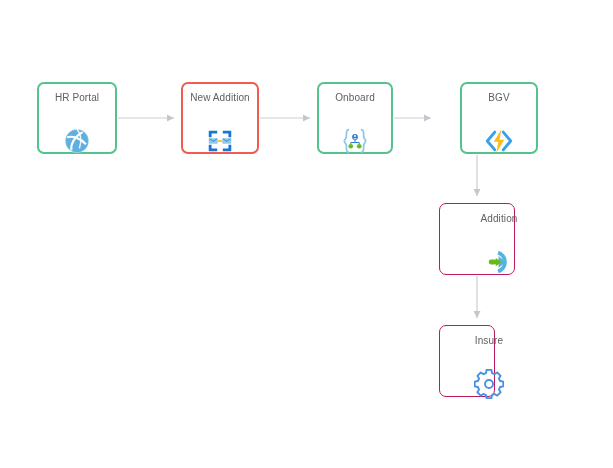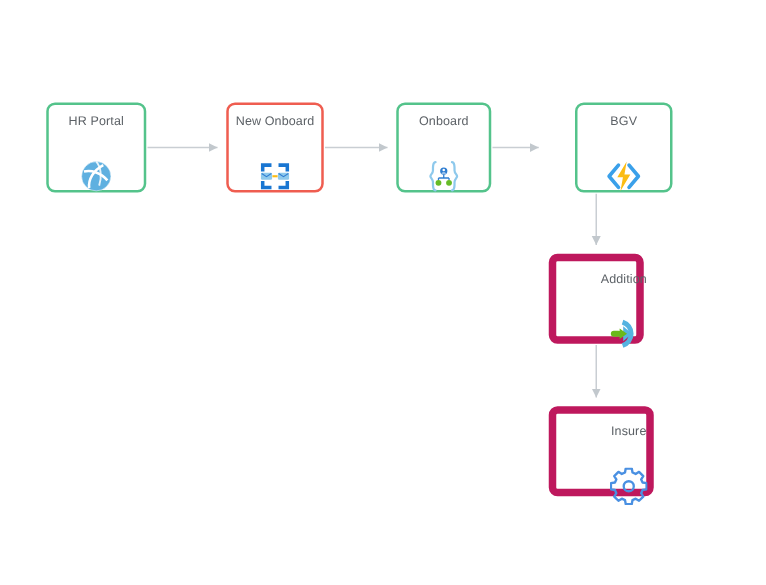--- a/index.html
+++ b/index.html
@@ -33,21 +33,21 @@
     background: #ffffff;
     border-radius: 7px;
     display: flex;
     flex-direction: column;
     align-items: center;
     cursor: pointer;
     gap: 15px;
   }
   .node.green  { border: 2px solid #54c38b; }
   .node.red    { border: 2px solid #ef5d50; }
-  .node.gray   { border: 6px solid #be185d; padding-left: 44px; }
+  .node.gray   { border: 1px solid #be185d; padding-left: 44px; }
   .node-label {
     font-size: 10px;
     line-height: 12px;
     color: #5c6166;
     margin-top: 8px;
     letter-spacing: .1px;
     white-space: nowrap;
     user-select: none;
   }
   .node-icon {
@@ -99,21 +99,21 @@
         <circle cx="16" cy="16" r="12.5" fill="#5fb0e0"></circle>
         <path d="M5.5 12 C12 10.5, 20 13, 25.5 19.5" stroke="#ffffff" stroke-width="2.2" fill="none"></path>
         <path d="M10 26 C9 19, 13.5 11, 22 6.5" stroke="#ffffff" stroke-width="2.2" fill="none"></path>
         <path d="M16 3.5 C20 8, 21 16, 18.5 24" stroke="#ffffff" stroke-width="1.6" fill="none" opacity="0.85"></path>
         <circle cx="16" cy="16" r="12.5" fill="none" stroke="#ffffff" stroke-width="0.8" opacity="0.5"></circle>
       </svg>
     </div>
   </div>
 
   <div class="node red" style="left:181px; top:82px; width:78px; height:72px;">
-    <div class="node-label">New Onboard</div>
+    <div class="node-label">New Addition</div>
     <div class="node-icon">
       <svg width="30" height="30" viewBox="0 0 32 32">
         <path d="M4 12 L4 5 L13 5 L13 8 L7 8 L7 12 Z" fill="#1976d2"></path>
         <path d="M28 12 L28 5 L19 5 L19 8 L25 8 L25 12 Z" fill="#1976d2"></path>
         <path d="M4 20 L4 27 L13 27 L13 24 L7 24 L7 20 Z" fill="#1976d2"></path>
         <path d="M28 20 L28 27 L19 27 L19 24 L25 24 L25 20 Z" fill="#1976d2"></path>
         <rect x="4" y="13" width="9.5" height="6" rx="1" fill="#8ec9ec"></rect>
         <rect x="18.5" y="13" width="9.5" height="6" rx="1" fill="#8ec9ec"></rect>
         <path d="M4.6 13.6 L8.75 16.3 L12.9 13.6" stroke="#2f7dd1" stroke-width="0.9" fill="none"></path>
         <path d="M19.1 13.6 L23.25 16.3 L27.4 13.6" stroke="#2f7dd1" stroke-width="0.9" fill="none"></path>
@@ -154,21 +154,21 @@
     <div class="node-icon">
       <svg width="30" height="30" viewBox="0 0 32 32">
         <path d="M15 6 A10.5 10.5 0 0 1 15 26" stroke="#55b3e0" stroke-width="4.2" fill="none" stroke-linecap="butt"></path>
         <path d="M15.5 9.5 L23 16 L15.5 22.5 Z" fill="#55b3e0"></path>
         <rect x="5" y="13.4" width="9" height="5.2" rx="2.6" fill="#6ab81b"></rect>
         <path d="M12.5 11.6 L18.8 16 L12.5 20.4 Z" fill="#6ab81b"></path>
       </svg>
     </div>
   </div>
 
-  <div class="node gray" style="left:439px; top:325px; width:84px; height:72px;">
+  <div class="node gray" style="left:439px; top:325px; width:56px; height:72px;">
     <div class="node-label">Insure</div>
     <div class="node-icon">
       <svg width="30" height="30" viewBox="0 0 32 32">
         <path d="M13.4 3.5 L18.6 3.5 L19.2 6.9 L21.9 8.1 L24.8 6.3 L28.4 9.9 L26.6 12.8 L27.8 15.4
                  L31.2 16 L31.2 21.2 L27.8 21.8 L26.6 24.5 L28.4 27.4 L24.8 31 L21.9 29.2 L19.2 30.4
                  L18.6 33.8 L13.4 33.8 L12.8 30.4 L10.1 29.2 L7.2 31 L3.6 27.4 L5.4 24.5 L4.2 21.8
                  L0.8 21.2 L0.8 16 L4.2 15.4 L5.4 12.8 L3.6 9.9 L7.2 6.3 L10.1 8.1 L12.8 6.9 Z" transform="translate(0,-2.6) scale(1)" fill="none" stroke="#4a90e2" stroke-width="2" stroke-linejoin="round"></path>
         <circle cx="16" cy="16" r="4.3" fill="none" stroke="#4a90e2" stroke-width="2"></circle>
       </svg>
     </div>

